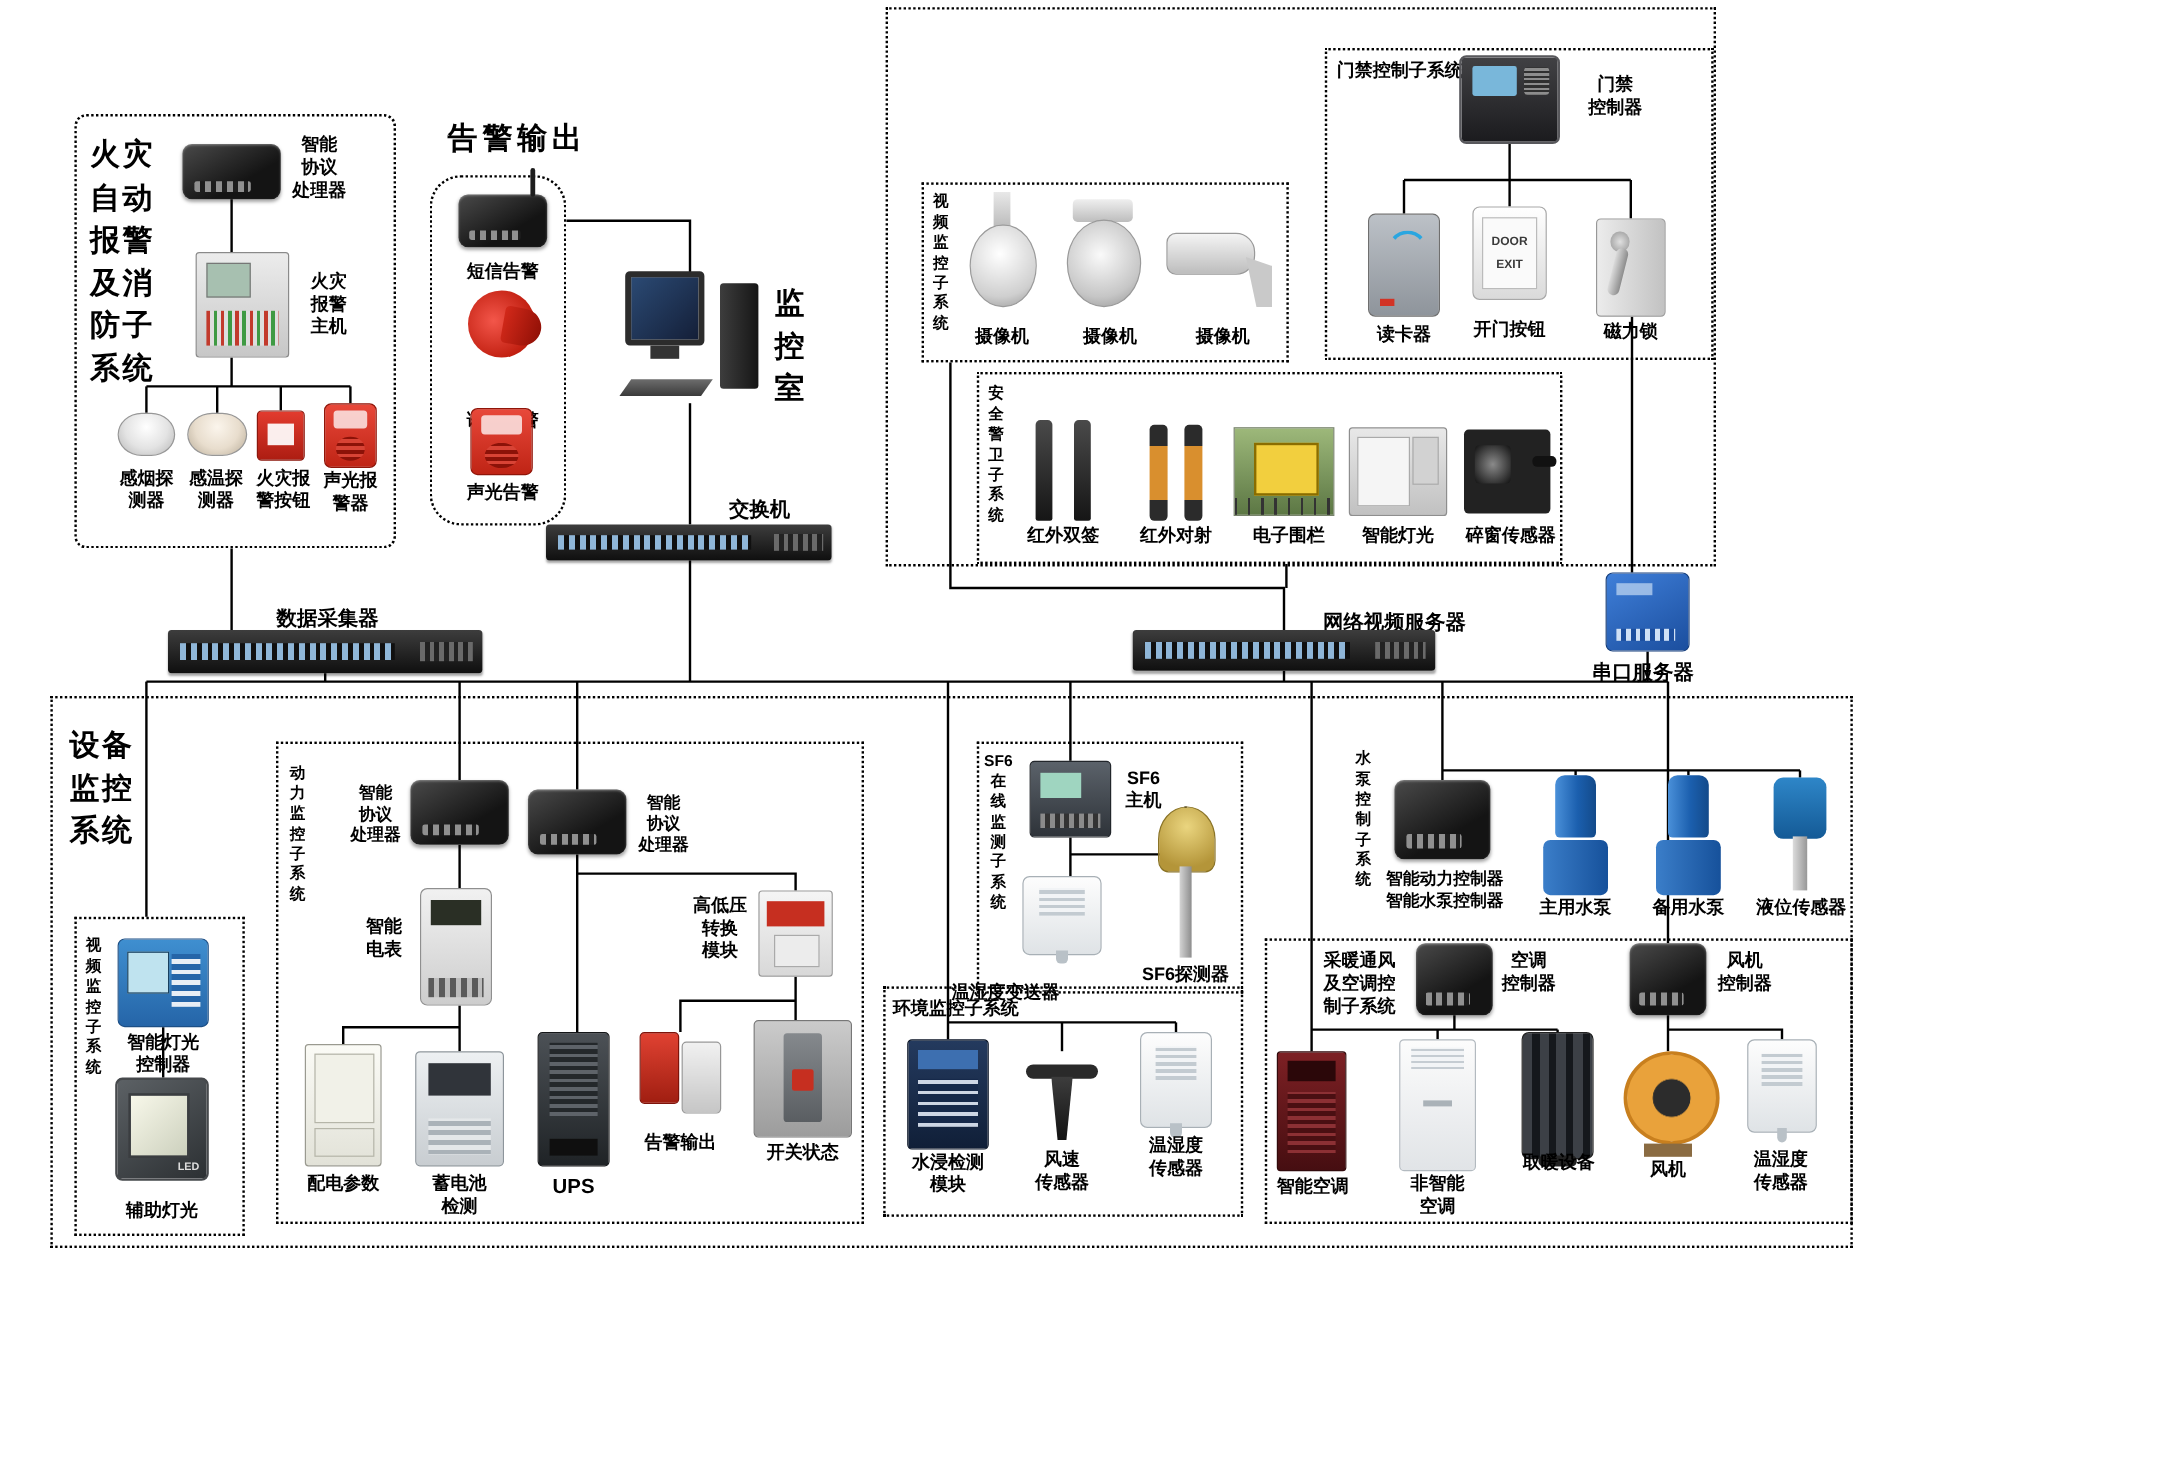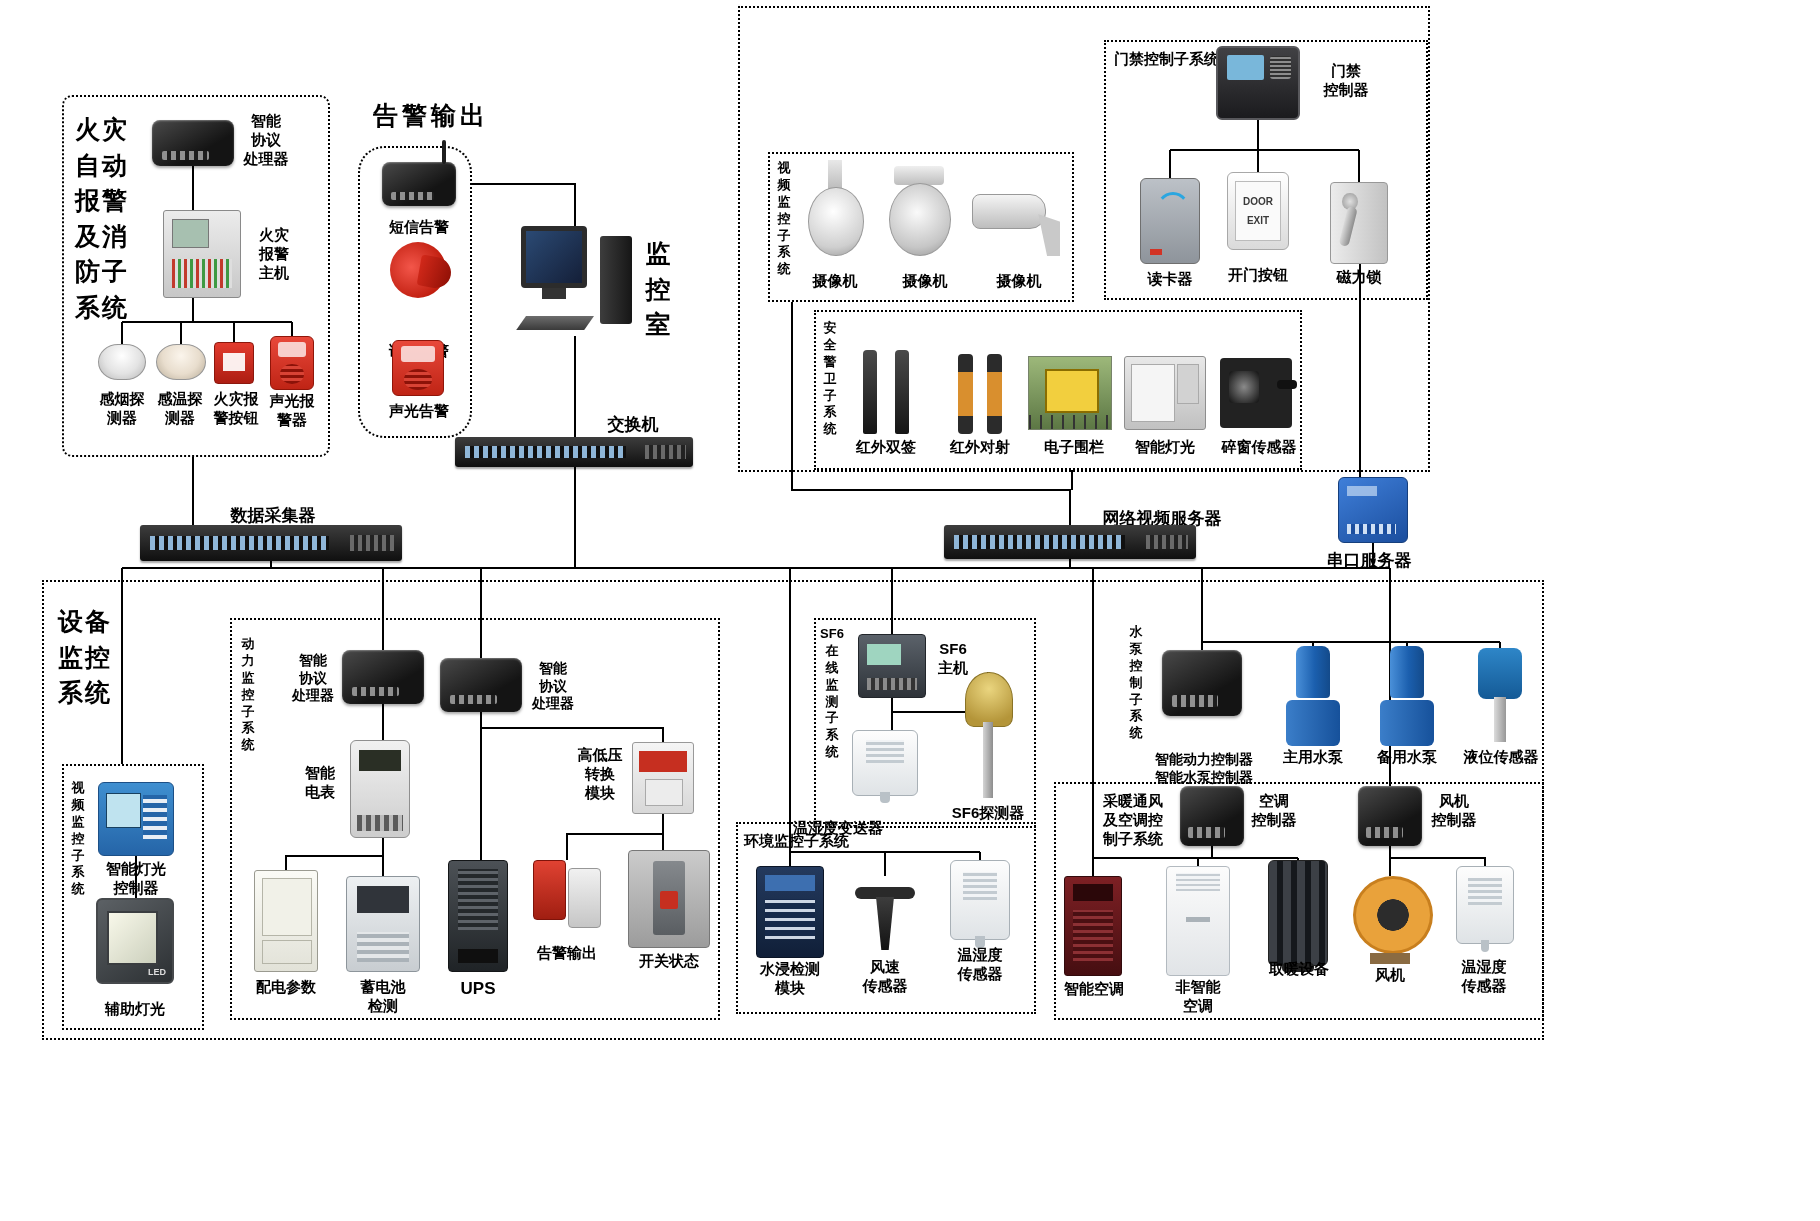--- a/index.html
+++ b/index.html
@@ -380,21 +380,21 @@
 传感器</div>
 
   <div class="lbl t-sm" style="left:1126px;top:624px;width:20px;">水
 泵
 控
 制
 子
 系
 统</div>
   <div class="dev d-netbox" style="left:1162px;top:650px;width:80px;height:66px;"></div>
-  <div class="lbl" style="left:1146px;top:724px;width:116px;font-size:14px;margin-top:27px;">智能动力控制器
+  <div class="lbl" style="left:1146px;top:724px;width:116px;font-size:14px;">智能动力控制器
 智能水泵控制器</div>
   <div class="dev d-pump" style="left:1282px;top:646px;width:62px;height:100px;"></div>
   <div class="lbl" style="left:1280px;top:748px;width:66px;">主用水泵</div>
   <div class="dev d-pump" style="left:1376px;top:646px;width:62px;height:100px;"></div>
   <div class="lbl" style="left:1374px;top:748px;width:66px;">备用水泵</div>
   <div class="dev d-level" style="left:1472px;top:648px;width:56px;height:94px;"></div>
   <div class="lbl" style="left:1462px;top:748px;width:78px;">液位传感器</div>
 
   <div class="dbox" style="left:1054px;top:782px;width:490px;height:238px;"></div>
   <div class="lbl" style="left:1094px;top:792px;width:78px;">采暖通风

